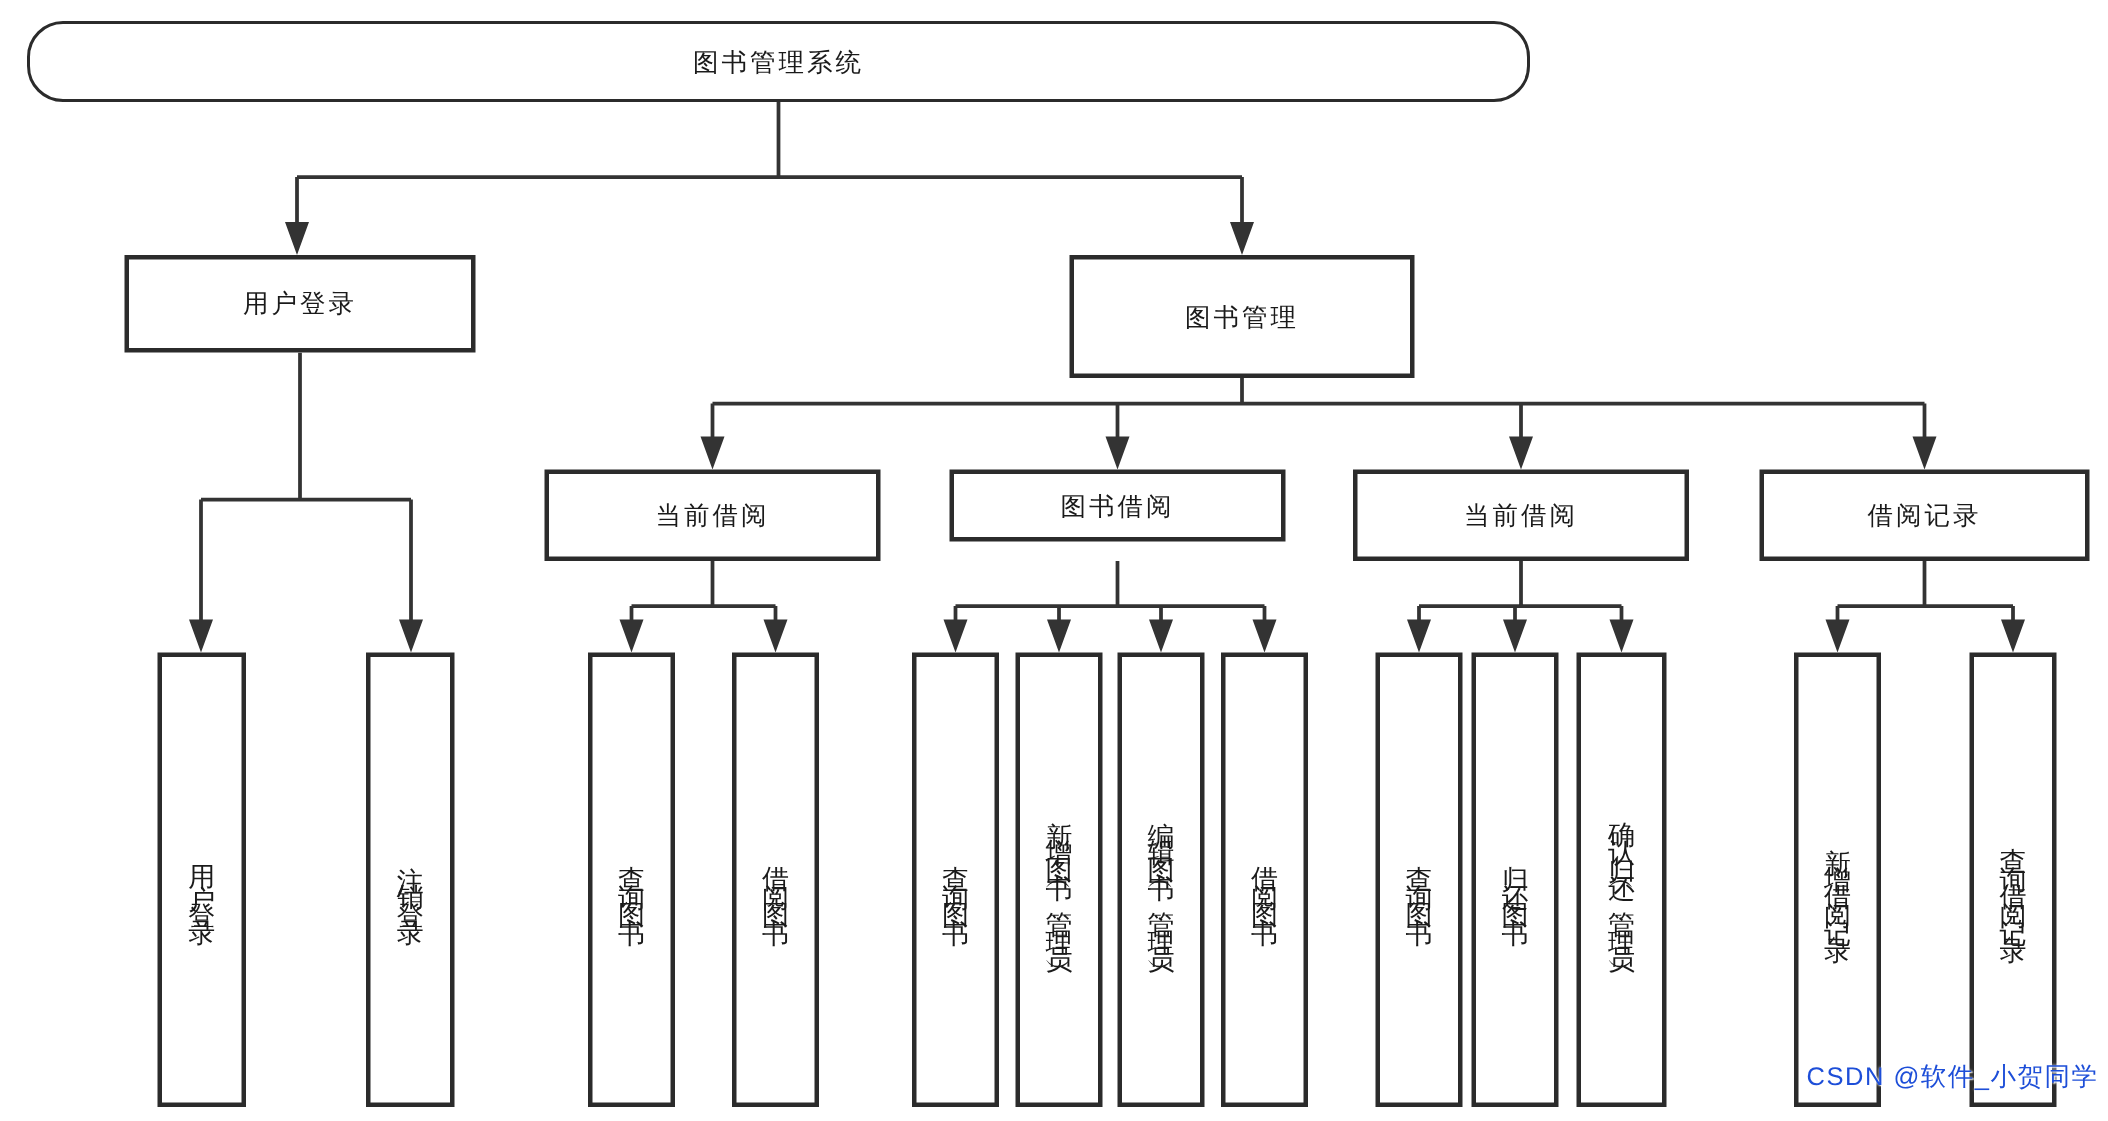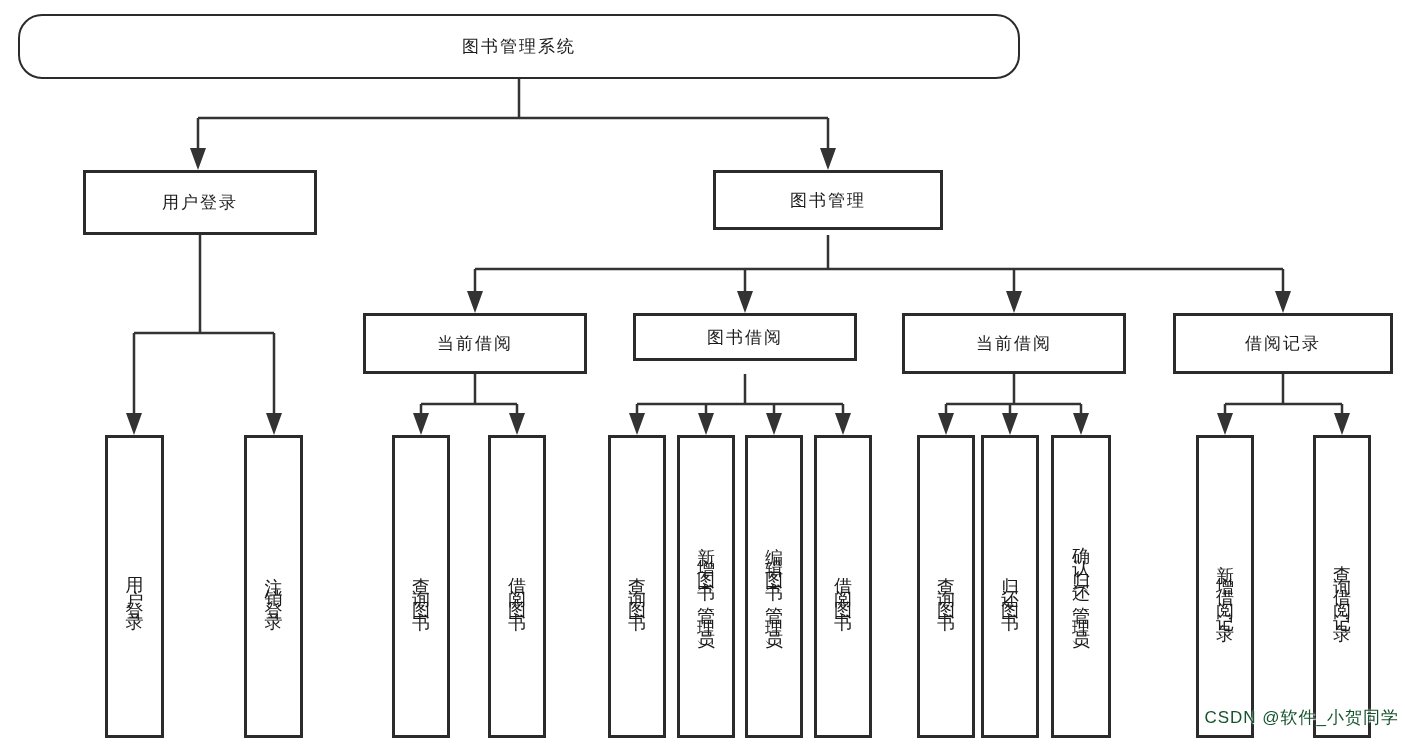--- a/index.html
+++ b/index.html
@@ -58,21 +58,21 @@
     letter-spacing: 12px;
     color: #1a1a1a;
     white-space: nowrap;
   }
   .watermark {
     position: absolute;
     top: 706px;
     right: 6px;
     font-size: 17px;
     letter-spacing: 1px;
-    color: #14532d;
+    color: #1d4ed8;
     text-shadow: 0 0 2px #ffffff, 1px 1px 1px #ffffff;
     z-index: 10;
     pointer-events: none;
   }
 </style>
 </head>
 <body>
 
 <div class="canvas">
 
@@ -89,28 +89,28 @@
              M1006 291 L1022 291 L1014 313 Z  M1275 291 L1291 291 L1283 313 Z
              M126 413 L142 413 L134 435 Z  M266 413 L282 413 L274 435 Z
              M413 413 L429 413 L421 435 Z  M509 413 L525 413 L517 435 Z
              M629 413 L645 413 L637 435 Z  M698 413 L714 413 L706 435 Z
              M766 413 L782 413 L774 435 Z  M835 413 L851 413 L843 435 Z
              M938 413 L954 413 L946 435 Z  M1002 413 L1018 413 L1010 435 Z
              M1073 413 L1089 413 L1081 435 Z  M1217 413 L1233 413 L1225 435 Z
              M1334 413 L1350 413 L1342 435 Z" fill="#333333"></path>
   </svg>
 
-  <div class="node root" style="left:18px; top:14px; width:1002px; height:65px;border-radius:24px;">
+  <div class="node root" style="left:18px; top:14px; width:1002px; height:54px;border-radius:24px;">
     <span>图书管理系统</span>
   </div>
 
   <div class="node" style="left:83px; top:170px; width:234px; height:65px;">
     <span>用户登录</span>
   </div>
-  <div class="node" style="left:713px; top:170px; width:230px; height:60px;">
+  <div class="node" style="left:713px; top:170px; width:230px; height:82px;">
     <span>图书管理</span>
   </div>
 
   <div class="node" style="left:363px; top:313px; width:224px; height:61px;">
     <span>当前借阅</span>
   </div>
   <div class="node" style="left:633px; top:313px; width:224px; height:48px;">
     <span>图书借阅</span>
   </div>
   <div class="node" style="left:1173px; top:313px; width:220px; height:61px;">

